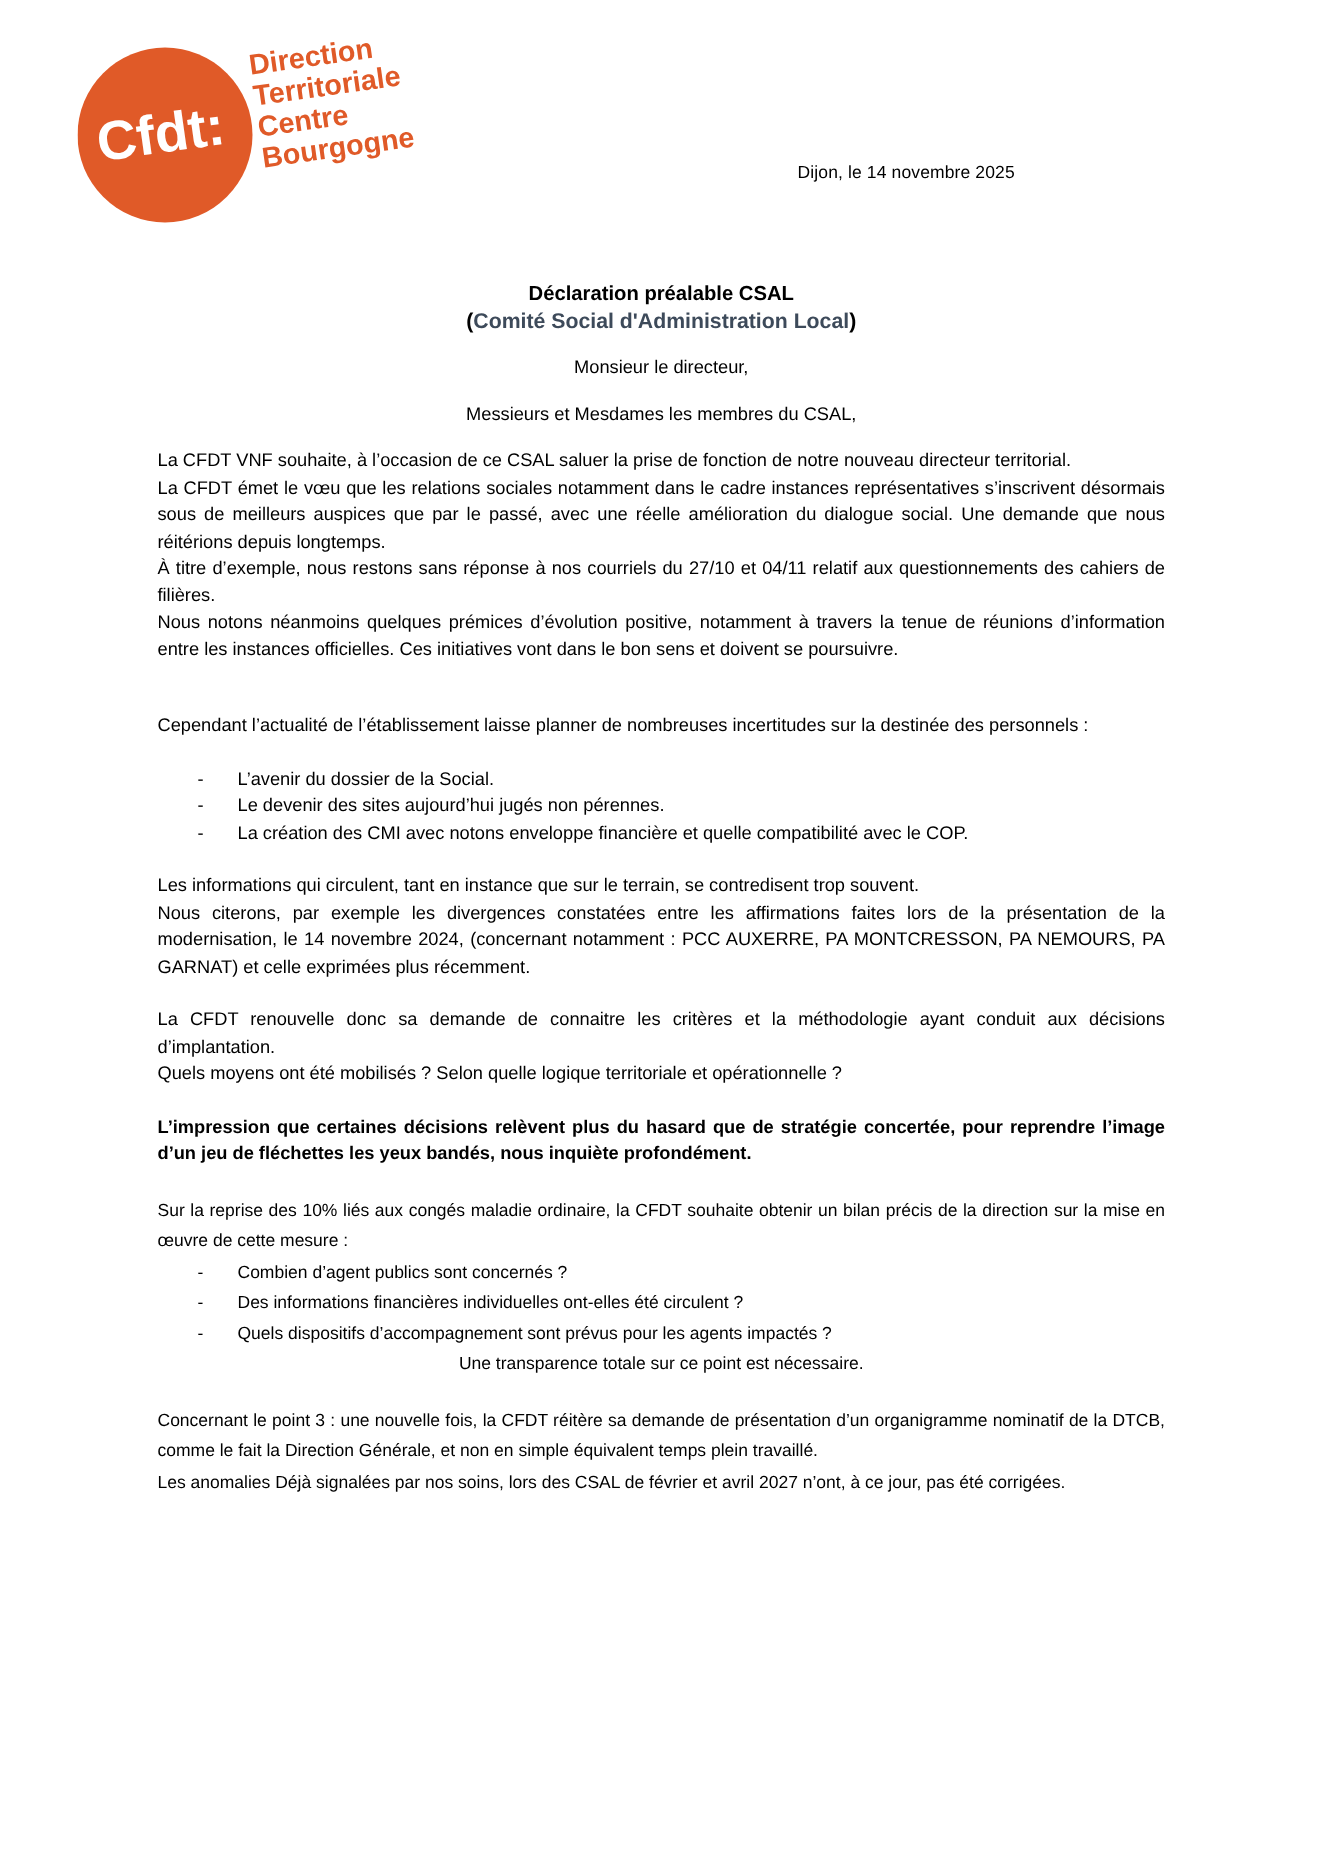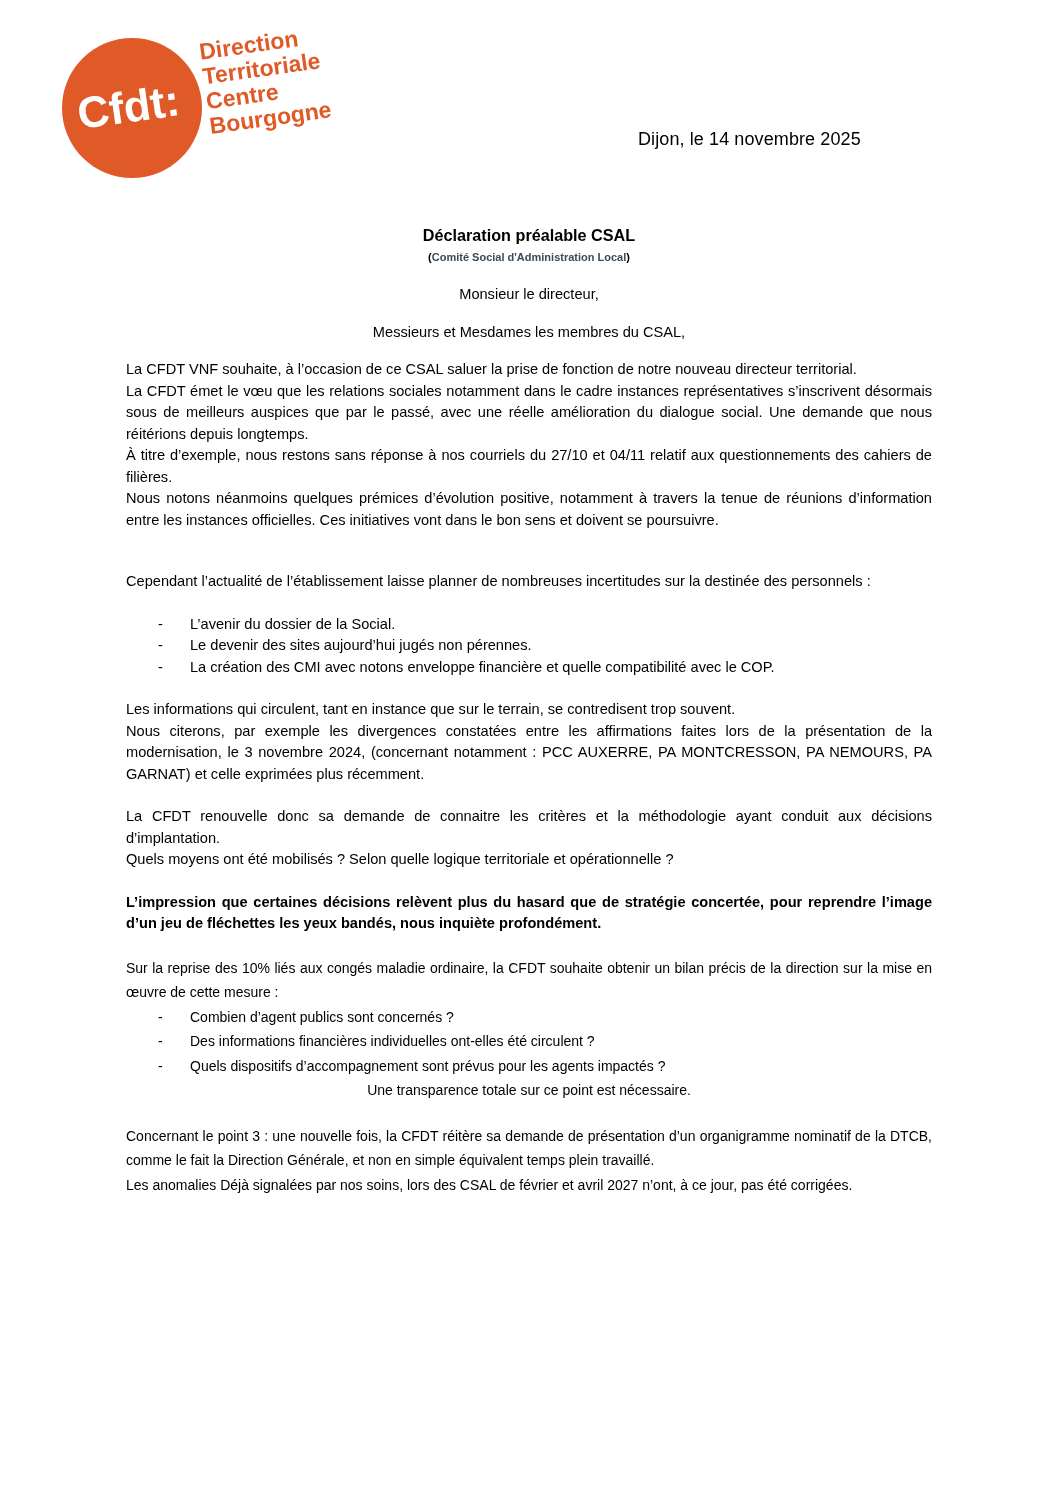--- a/index.html
+++ b/index.html
@@ -2,25 +2,25 @@
 <html><head>
   <meta charset="utf-8">
   <style>
     html, body { margin: 0; padding: 0; background: #ffffff; }
     body { width: 1058px; height: 1497px; position: relative; overflow: hidden;
            font-family: "Liberation Sans", "DejaVu Sans", sans-serif; color: #000; }
 
     .logo { position: absolute; left: 62px; top: 30px; width: 290px; height: 150px; }
     .logo svg { width: 100%; height: 100%; }
 
-    .date { position: absolute; left: 638px; top: 129px; font-size: 18px; letter-spacing: 0.1px; }
+    .date { position: absolute; left: 638px; top: 129px; font-size: 14px; letter-spacing: 0.1px; }
 
     .content { position: absolute; left: 126px; top: 224px; width: 806px; font-size: 14.6px; line-height: 21.5px; }
     .title { font-weight: bold; font-size: 16.2px; line-height: 22px; margin: 0; }
-    .subtitle { font-weight: bold; font-size: 11px; line-height: 22px; margin: 0; color: #3d4a5a; }
+    .subtitle { font-weight: bold; font-size: 17px; line-height: 22px; margin: 0; color: #3d4a5a; }
     .subtitle .paren { color: #000; }
     p { margin: 0; text-align: center; }
     .justify { text-align: justify; text-align-last: left; }
     .gap-s { height: 16px; }
     .gap-m { height: 21px; }
     .gap-l { height: 40px; }
     ul.dash { list-style: none; margin: 0; padding: 0; }
     ul.dash li { position: relative; padding-left: 64px; }
     ul.dash li::before { content: "-"; position: absolute; left: 32px; }
     .bold { font-weight: bold; }
@@ -66,21 +66,21 @@
   <div class="gap-m"></div>
   <ul class="dash">
     <li>L’avenir du dossier de la Social.</li>
     <li>Le devenir des sites aujourd’hui jugés non pérennes.</li>
     <li>La création des CMI avec notons enveloppe financière et quelle compatibilité avec le COP.</li>
   </ul>
 
   <div class="gap-m"></div>
   <div>
     <p class="justify">Les informations qui circulent, tant en instance que sur le terrain, se contredisent trop souvent.</p>
-    <p class="justify">Nous citerons, par exemple les divergences constatées entre les affirmations faites lors de la présentation de la modernisation, le 3 novembre 2024, (concernant notamment : PCC AUXERRE, PA MONTCRESSON, PA NEMOURS, PA GARNAT) et celle exprimées plus récemment.</p>
+    <p class="justify">Nous citerons, par exemple les divergences constatées entre les affirmations faites lors de la présentation de la modernisation, le 14 novembre 2024, (concernant notamment : PCC AUXERRE, PA MONTCRESSON, PA NEMOURS, PA GARNAT) et celle exprimées plus récemment.</p>
   </div>
 
   <div class="gap-m"></div>
   <div>
     <p class="justify">La CFDT renouvelle donc sa demande de connaitre les critères et la méthodologie ayant conduit aux décisions d’implantation.</p>
     <p class="justify">Quels moyens ont été mobilisés ? Selon quelle logique territoriale et opérationnelle ?</p>
   </div>
 
   <div class="gap-m"></div>
   <p class="justify bold">L’impression que certaines décisions relèvent plus du hasard que de stratégie concertée, pour reprendre l’image d’un jeu de fléchettes les yeux bandés, nous inquiète profondément.</p>

